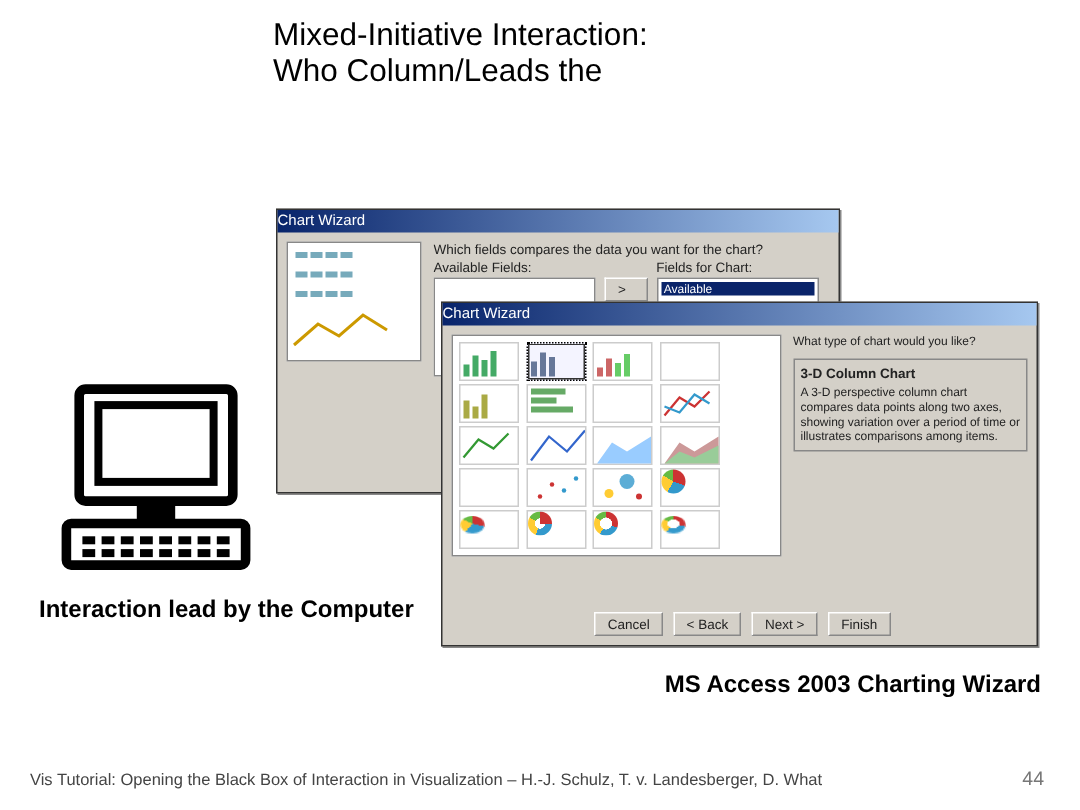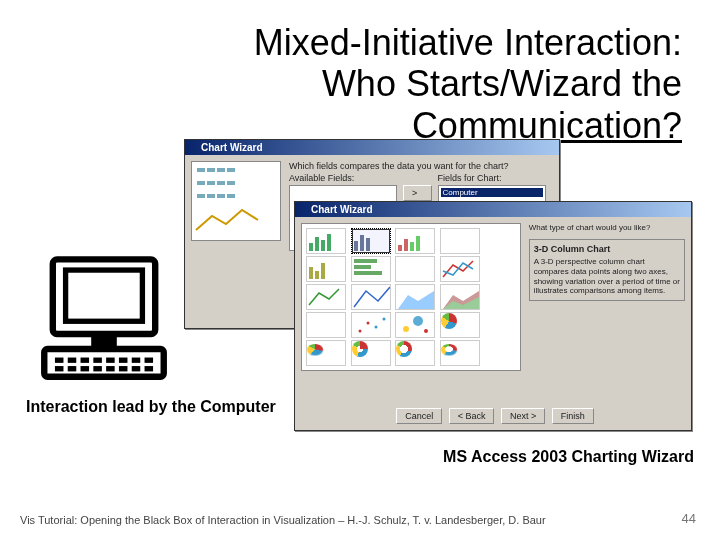--- a/index.html
+++ b/index.html
@@ -1,31 +1,31 @@
 <!DOCTYPE html>
 <html><head>
 <meta charset="utf-8">
 <style>
   * { box-sizing: border-box; margin: 0; padding: 0; }
   html, body { width: 720px; height: 540px; font-family: Arial, Helvetica, sans-serif; background: #fff; overflow: hidden; }
   .slide { position: relative; width: 720px; height: 540px; }
 
-  .title { position: absolute; top: 22px; right: 38px; width: 500px; text-align: right; font-size: 36px; line-height: 1.15; }
+  .title { position: absolute; top: 12px; right: 38px; width: 500px; font-size: 21px; line-height: 1.15; }
   .title .u { text-decoration: underline; }
 
   .caption-left { position: absolute; left: 26px; top: 398px; font-weight: bold; font-size: 16px; }
   .caption-right { position: absolute; right: 26px; top: 448px; font-weight: bold; font-size: 16px; }
   .footer { position: absolute; left: 20px; bottom: 14px; font-size: 11px; color: #444; }
   .pagenum { position: absolute; right: 24px; bottom: 14px; font-size: 13px; color: #777; }
 
   .computer-icon { position: absolute; left: 40px; top: 252px; width: 128px; height: 130px; }
 
   
   .wiz { background: #d4d0c8; border: 1px solid #333; box-shadow: 1px 1px 0 #888; position: absolute; font-family: "Tahoma", Arial, sans-serif; font-size: 9px; color: #222; }
-  .wiz .titlebar { background: linear-gradient(to right,#08246b,#a6c8f0); color: #fff; padding: 2px 16px; font-size: 10px; font-weight: bold; }
+  .wiz .titlebar { background: linear-gradient(to right,#08246b,#a6c8f0); color: #fff; padding: 2px 0; font-size: 10px; font-weight: normal; }
   .wiz .body { padding: 6px; }
   .wiz .btn { display:inline-block; background:#d4d0c8; border:1px solid #888; border-top-color:#fff; border-left-color:#fff; padding:2px 8px; font-size:9px; }
 
   .wiz-back { left: 184px; top: 139px; width: 376px; height: 190px; }
   .wiz-back .sample { float:left; width:90px; height:80px; margin-right:8px; background:#fff; border:1px solid #888; }
   .wiz-back .sample .cell { display:inline-block; width:8px; height:4px; margin:1px; background:#7ab; }
   .wiz-back .sample .row { margin:3px 4px; }
   .wiz-back .cols { overflow:hidden; }
   .wiz-back .lbl { font-size:9px; margin-bottom:2px; }
   .wiz-back .listbox { background:#fff; border:1px solid #888; width:108px; height:66px; padding:2px; font-size:8px; }
@@ -55,22 +55,21 @@
   .g-pie .pie { width:16px; height:16px; border-radius:50%; background: conic-gradient(#c33 0 110deg,#39c 110deg 210deg,#fc3 210deg 300deg,#6b4 300deg 360deg); }
 
 </style>
 </head>
 <body>
 
 <div class="slide">
 
   <div class="title">
     <span>Mixed-Initiative Interaction:</span><br>
-    <span>Who Starts/Wizard the</span><br>
-    <span class="u">Communication?</span>
+    <span>Who Column/Leads the</span><br>
   </div>
 
   <div class="computer-icon">
     <svg viewBox="0 0 120 120" width="128" height="130">
       <rect x="12" y="6" width="96" height="70" rx="4" fill="none" stroke="#000" stroke-width="6"></rect>
       <rect x="24" y="16" width="72" height="48" fill="none" stroke="#000" stroke-width="5"></rect>
       <rect x="48" y="78" width="24" height="10" fill="#000"></rect>
       <rect x="4" y="90" width="112" height="26" rx="3" fill="none" stroke="#000" stroke-width="6"></rect>
       <g fill="#000">
           <rect x="14" y="98" width="8" height="5"></rect>
@@ -113,21 +112,21 @@
           </div>
           <div style="display:flex;flex-direction:column;gap:2px;margin-top:12px;">
             <span class="btn">&gt;</span>
             <span class="btn">&gt;&gt;</span>
             <span class="btn">&lt;</span>
             <span class="btn">&lt;&lt;</span>
           </div>
           <div>
             <div class="lbl">Fields for Chart:</div>
             <div class="listbox">
-              <div style="background:#0a246a;color:#fff;padding:0 2px;">Computer</div>
+              <div style="background:#0a246a;color:#fff;padding:0 2px;">Available</div>
             </div>
           </div>
         </div>
       </div>
     </div>
   </div>
 
   <div class="wiz wiz-front">
     <div class="titlebar">Chart Wizard</div>
     <div class="body">
@@ -211,16 +210,16 @@
     <div class="footerbar">
       <span class="btn">Cancel</span>
       <span class="btn">&lt; Back</span>
       <span class="btn">Next &gt;</span>
       <span class="btn">Finish</span>
     </div>
   </div>
 
   <div class="caption-left">Interaction lead by the Computer</div>
   <div class="caption-right">MS Access 2003 Charting Wizard</div>
-  <div class="footer">Vis Tutorial: Opening the Black Box of Interaction in Visualization – H.-J. Schulz, T. v. Landesberger, D. Baur</div>
+  <div class="footer">Vis Tutorial: Opening the Black Box of Interaction in Visualization – H.-J. Schulz, T. v. Landesberger, D. What</div>
   <div class="pagenum">44</div>
 
 </div>
 
 </body></html>

